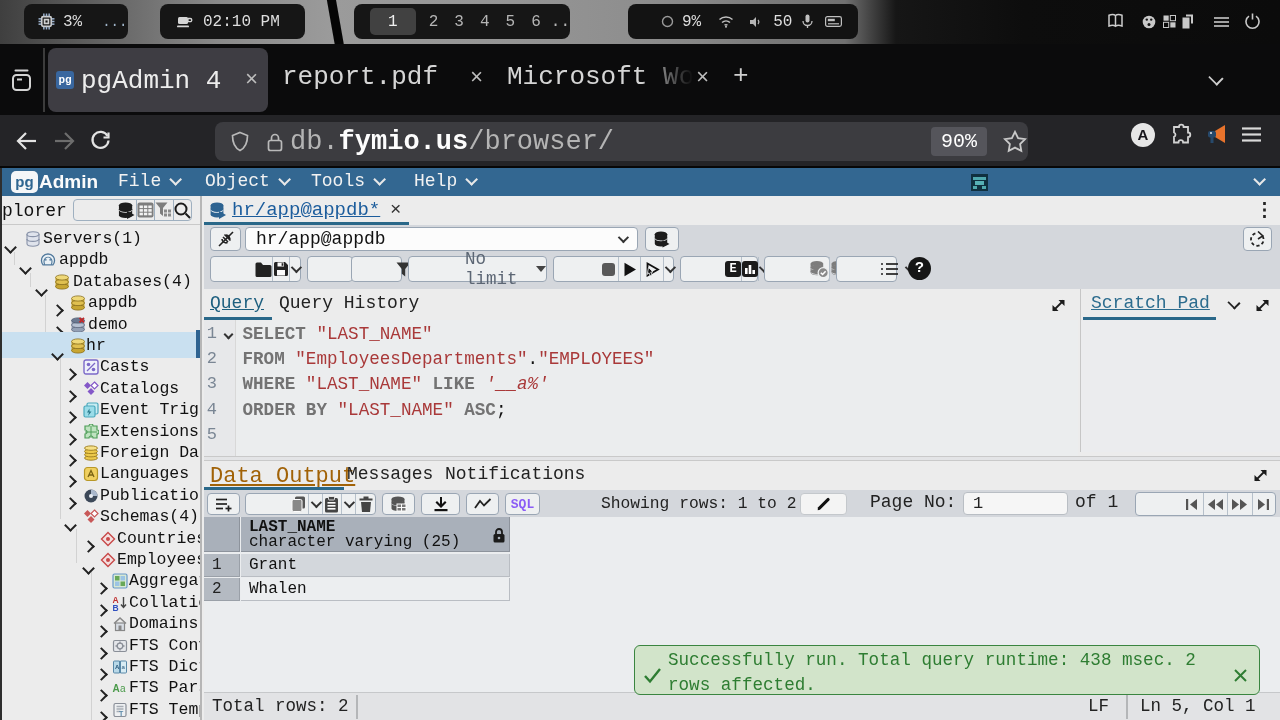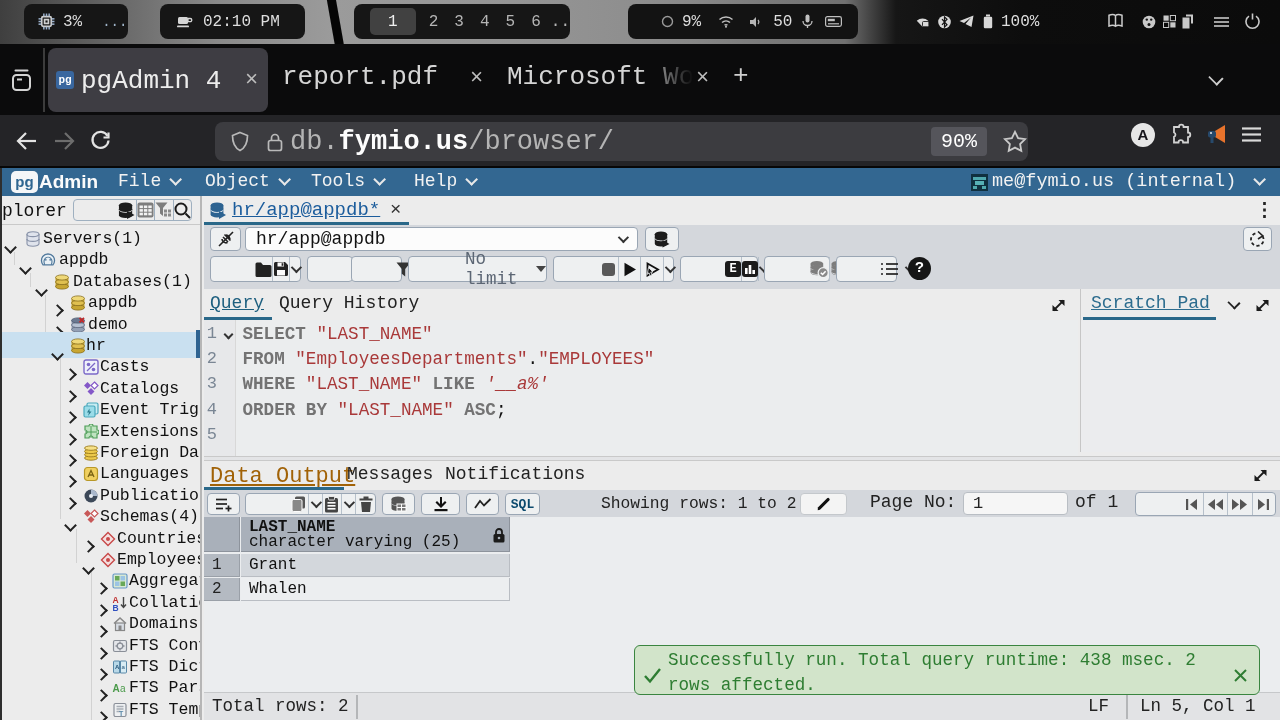--- a/index.html
+++ b/index.html
@@ -129,38 +129,20 @@
           <rect x="3.5" y="0.5" width="4" height="8" rx="2"></rect>
           <path d="M1 7a4.5 4.5 0 0 0 9 0" fill="none" stroke="#c0c0c0" stroke-width="1.3"></path>
           <line x1="5.5" y1="11.5" x2="5.5" y2="14" stroke="#c0c0c0" stroke-width="1.3"></line>
         </svg>
       <svg style="margin-left:12px" width="17" height="11" viewBox="0 0 17 11" fill="none" stroke="#c0c0c0" stroke-width="1.2">
           <rect x="0.6" y="0.6" width="15.8" height="9.8" rx="1.8"></rect>
           <rect x="2.8" y="2.8" width="7" height="2.4" fill="#c0c0c0" stroke="none"></rect>
           <line x1="3" y1="7.8" x2="14" y2="7.8"></line>
         </svg>
     </div>
-    <div class="widget" style="left:914px;width:136px;background:transparent;">
-      <svg width="17" height="13" viewBox="0 0 16 12" fill="#d8d8d8">
-          <path d="M8 11 L2.6 5.2 A8 8 0 0 1 13.4 5.2z"></path>
-          <rect x="8" y="6" width="6" height="5" rx="1" fill="#d8d8d8" stroke="#131313" stroke-width="0.8"></rect>
-        </svg>
-      <svg style="margin-left:7px" width="13" height="14" viewBox="0 0 13 14">
-          <circle cx="6.5" cy="7" r="6.3" fill="#d8d8d8"></circle>
-          <path d="M4 4.2l5 5.6-2.5 2.4V1.8L9 4.2l-5 5.6" fill="none" stroke="#131313" stroke-width="1.2"></path>
-        </svg>
-      <svg style="margin-left:8px" width="15" height="14" viewBox="0 0 15 14" fill="#d8d8d8">
-          <path d="M14.5 0.5L0.5 6l4.5 2 7-5.5-5.5 6.5 6 3z"></path>
-        </svg>
-      <svg style="margin-left:9px" width="10" height="15" viewBox="0 0 10 15" fill="#d8d8d8">
-          <rect x="3" y="0.5" width="4" height="2"></rect>
-          <rect x="0.8" y="2.8" width="8.4" height="11.5" rx="1.2"></rect>
-        </svg>
-      <span style="margin-left:8px">100%</span>
-    </div>
     
     <svg class="abs" style="left:1107px;top:13px" width="17" height="17" viewBox="0 0 17 17" fill="none" stroke="#cccccc" stroke-width="1.5">
         <path d="M8.5 2.5 C7 1.2 4.5 1.2 2 2.2 V13 c2.5-1 5-1 6.5 0.3 C10 12 12.5 12 15 13 V2.2 C12.5 1.2 10 1.2 8.5 2.5z"></path>
         <line x1="8.5" y1="2.5" x2="8.5" y2="13.3"></line>
       </svg>
     <svg class="abs" style="left:1142px;top:15px" width="14" height="14" viewBox="0 0 14 14" fill="#c8c8c8">
         <circle cx="7" cy="7" r="6.3"></circle>
         <circle cx="4.8" cy="4.6" r="1.2" fill="#131313"></circle>
         <circle cx="9.2" cy="4.6" r="1.2" fill="#131313"></circle>
         <circle cx="7" cy="9.5" r="1.5" fill="#131313"></circle>
@@ -258,21 +240,20 @@
     <span class="menu-item" style="left:205px;">Object<span class="mchev"></span></span>
     <span class="menu-item" style="left:311px;">Tools<span class="mchev"></span></span>
     <span class="menu-item" style="left:414px;">Help<span class="mchev"></span></span>
     <svg class="abs" style="left:971px;top:6px" width="17" height="17" viewBox="0 0 17 17">
         <rect width="17" height="17" fill="#10303f"></rect>
         <rect x="2" y="3" width="13" height="3" fill="#4fa8ad"></rect>
         <rect x="4" y="7" width="9" height="4" fill="#57b0b5"></rect>
         <rect x="2" y="12" width="4" height="3" fill="#4fa8ad"></rect>
         <rect x="11" y="12" width="4" height="3" fill="#4fa8ad"></rect>
       </svg>
-    <span class="abs" style="left:992px;top:3px;font-size:18.5px;">me@fymio.us (internal)</span>
     <span class="mchev abs" style="left:1245px;top:9px;"></span>
   </div>
 
   <div class="abs" style="left:0;top:168px;width:2px;height:552px;background:#2e2e2e;z-index:50;"></div>
   <div id="mainarea" class="abs">
     <div id="content" class="abs">
 
       <div class="hdrstrip" style="left:0;top:0;width:1076px;height:29px;">
         <svg class="abs" style="left:6px;top:6px" width="17" height="18" viewBox="0 0 17 18">
             <ellipse cx="7" cy="3.4" rx="6.4" ry="3" fill="#2d6391"></ellipse>
@@ -537,21 +518,21 @@
           <svg width="16" height="16" viewBox="0 0 16 16" fill="#111">
               <path d="M7 1 h2 v7 l3-3 1.5 1.5 L8 12 2.5 6.5 4 5 l3 3z"></path>
               <rect x="1.5" y="13" width="13" height="2.2"></rect>
             </svg>
         </div>
         <div class="tbtn" style="left:262px;top:3px;width:33px;height:22px;">
           <svg width="18" height="12" viewBox="0 0 18 12" fill="none" stroke="#222" stroke-width="1.8">
               <path d="M1 10 L6 3 L10 7.5 L16.5 1"></path>
             </svg>
         </div>
-        <div class="tbtn" style="left:301px;top:3px;width:35px;height:22px;font-size:13px;font-weight:bold;color:#0c4a6e;">SQL</div>
+        <div class="tbtn" style="left:301px;top:3px;width:35px;height:22px;font-size:13px;font-weight:bold;color:#8b5cf6;">SQL</div>
         <span class="abs" style="left:397px;top:4px;font-size:16.3px;color:#222;">Showing rows: 1 to 2</span>
         <div class="abs" style="left:596px;top:3px;width:47px;height:22px;background:#f4f4f4;border:1px solid #c4c8cc;border-radius:4px;display:flex;align-items:center;justify-content:center;">
             <svg width="15" height="15" viewBox="0 0 17 17" fill="#111">
               <path d="M2 15 L4.5 14.4 L15 3.9 A1.7 1.7 0 0 0 12.6 1.5 L2.1 12z"></path>
             </svg>
           </div>
         <span class="abs" style="left:666px;top:2px;font-size:18px;color:#222;">Page No:</span>
         <div class="abs" style="left:759px;top:2px;width:105px;height:23px;background:#f6f6f6;border:1px solid #b9bec4;border-radius:4px;font-size:17px;color:#222;padding-left:9px;line-height:22px;">1</div>
         <span class="abs" style="left:871px;top:2px;font-size:18px;color:#222;">of 1</span>
         <div class="tgroup" style="left:931px;top:2px;width:141px;height:24px;">
@@ -682,21 +663,21 @@
             <span class="lbl" style="left:59px">appdb</span>
           </div>
       <div class="trow" style="top:44.8px;">
             <div class="chev chev-d" style="left:37px;top:12px;"></div>
             <svg class="ticn" style="left:54px" width="16" height="16" viewBox="0 0 16 16">
               <path d="M1.5 3.5 v9 a6.5 2.6 0 0 0 13 0 v-9" fill="#c8a632"></path>
               <ellipse cx="8" cy="12.5" rx="6.5" ry="2.6" fill="#c8a632" stroke="#8a7020" stroke-width="0.8"></ellipse>
               <ellipse cx="8" cy="8" rx="6.5" ry="2.6" fill="#e0c050" stroke="#8a7020" stroke-width="0.8"></ellipse>
               <ellipse cx="8" cy="3.5" rx="6.5" ry="2.6" fill="#efd878" stroke="#8a7020" stroke-width="0.8"></ellipse>
             </svg>
-            <span class="lbl" style="left:73px">Databases(1)</span>
+            <span class="lbl" style="left:73px">Databases(4)</span>
           </div>
       <div class="trow" style="top:66.2px;">
             <div class="chev chev-r" style="left:53px;top:10px;"></div>
             <svg class="ticn" style="left:70px" width="16" height="16" viewBox="0 0 16 16">
               <path d="M1.5 3.5 v9 a6.5 2.6 0 0 0 13 0 v-9" fill="#c8a632"></path>
               <ellipse cx="8" cy="12.5" rx="6.5" ry="2.6" fill="#c8a632" stroke="#8a7020" stroke-width="0.8"></ellipse>
               <ellipse cx="8" cy="8" rx="6.5" ry="2.6" fill="#e0c050" stroke="#8a7020" stroke-width="0.8"></ellipse>
               <ellipse cx="8" cy="3.5" rx="6.5" ry="2.6" fill="#efd878" stroke="#8a7020" stroke-width="0.8"></ellipse>
             </svg>
             <span class="lbl" style="left:88px">appdb</span>

